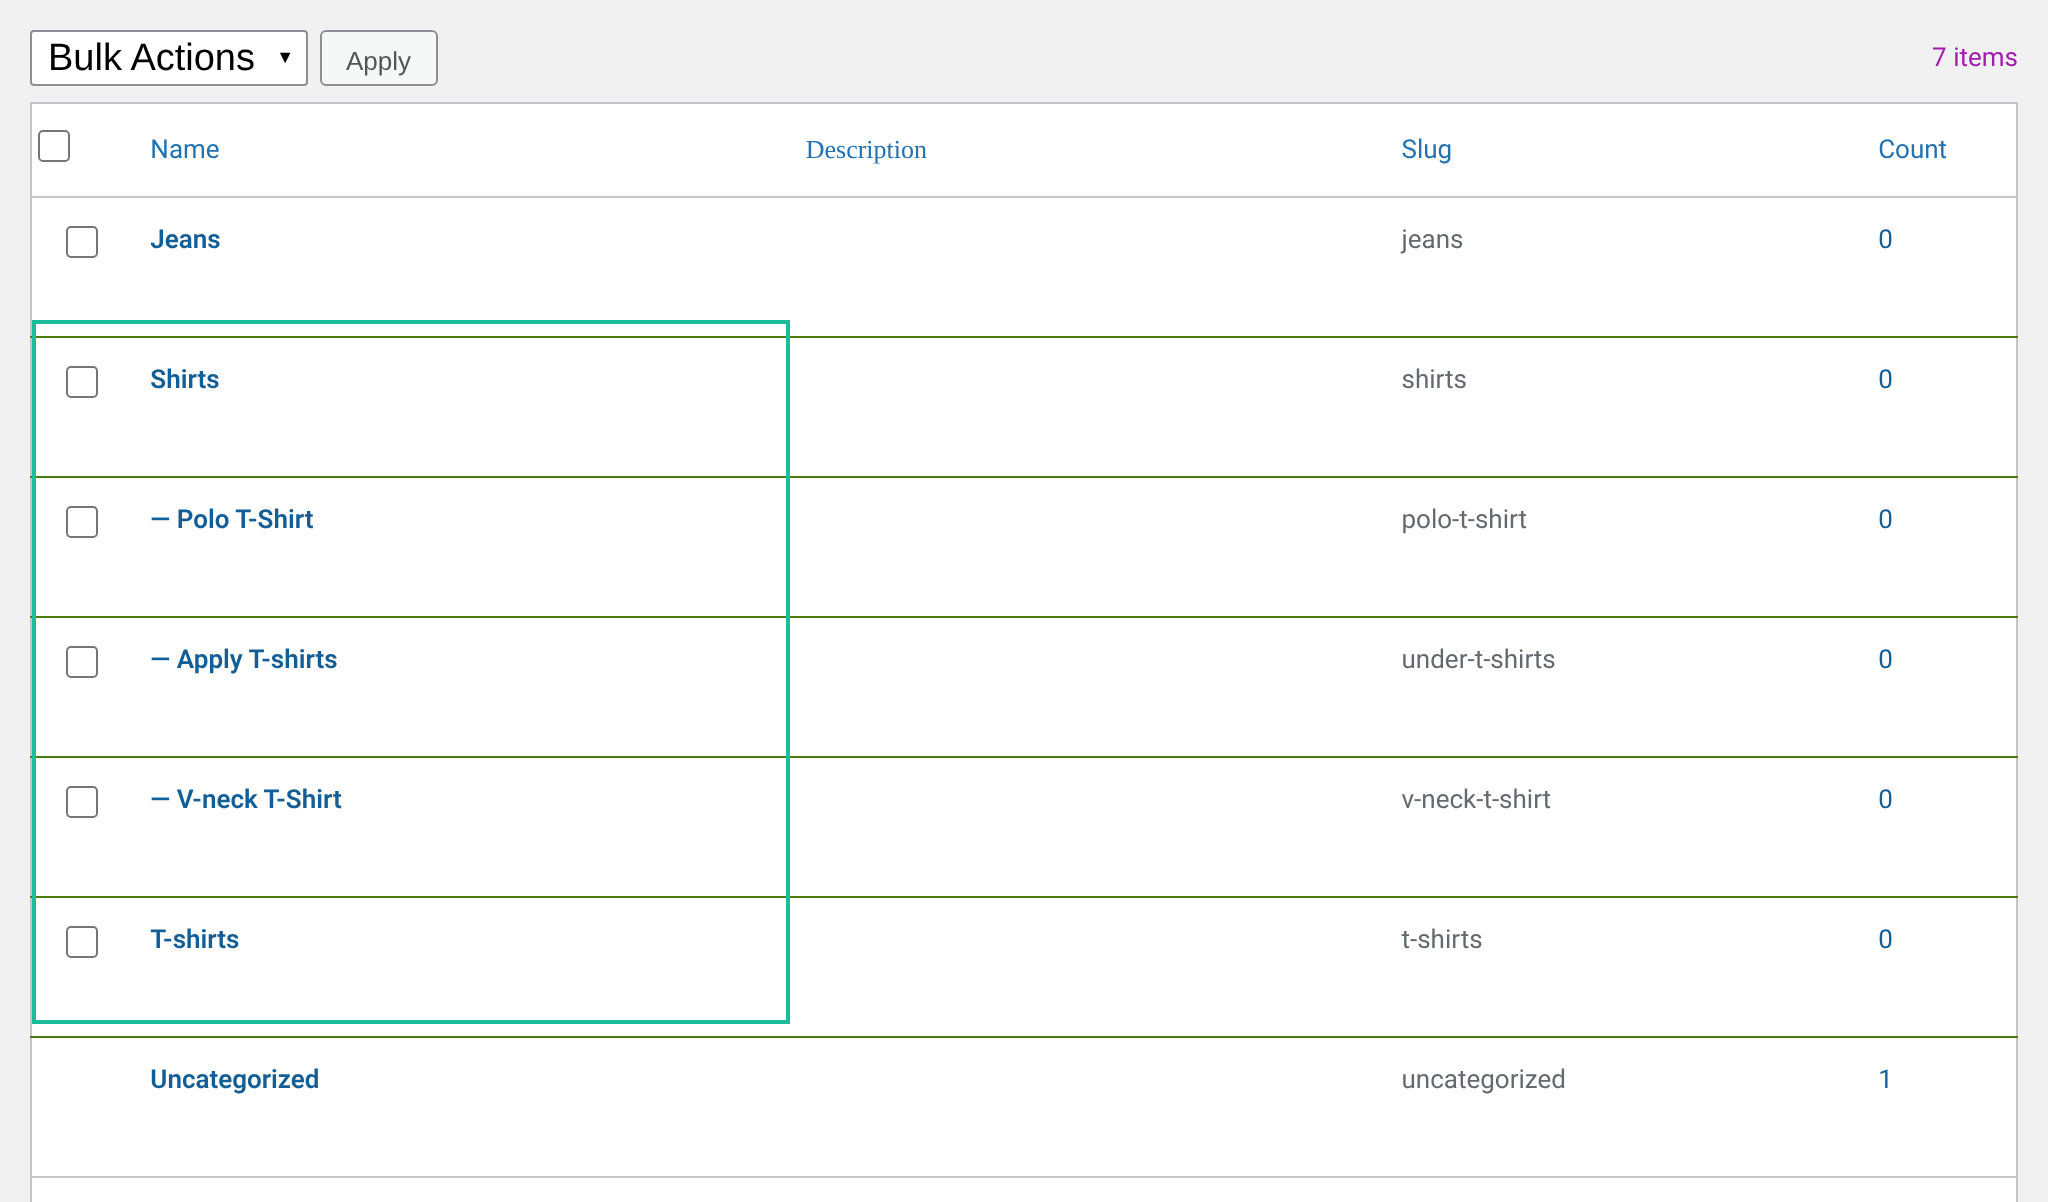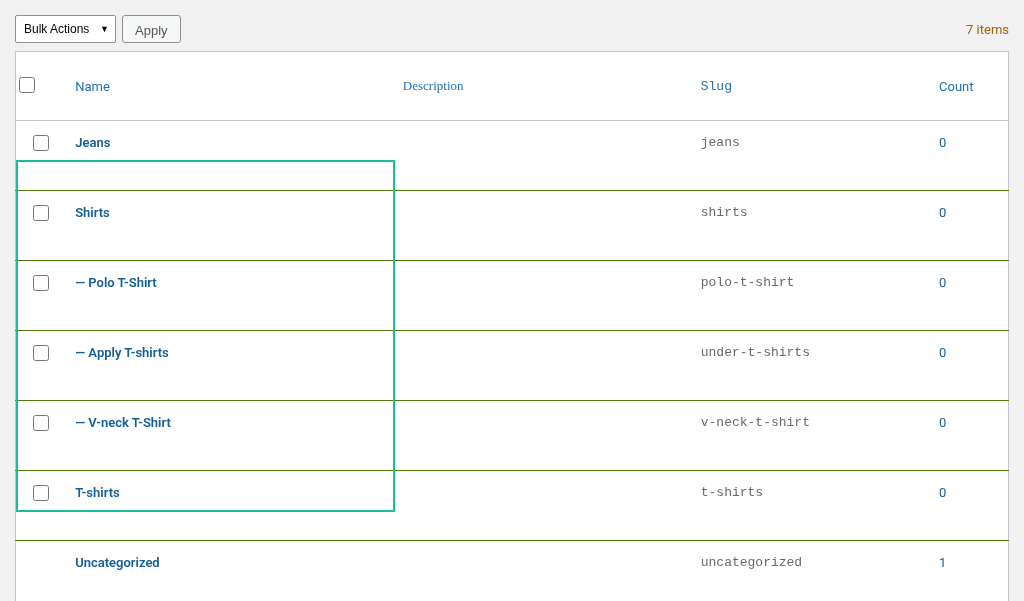--- a/index.html
+++ b/index.html
@@ -14,21 +14,21 @@
   display: flex;
   justify-content: space-between;
   align-items: center;
   padding: 5px 0 8px 0;
 }
 .actions {
   display: flex;
   gap: 6px;
 }
 select.bulk {
-  font-size: 12px;
+  font-size: 19px;
   padding: 3px 24px 3px 8px;
   border: 1px solid #8c8f94;
   border-radius: 2px;
   background: #fff;
   height: 28px;
   appearance: none;
   position: relative;
 }
 .select-wrap {
   position: relative;
@@ -48,33 +48,33 @@
   font-size: 13px;
   padding: 7px 12px;
   border: 1px solid #8c8f94;
   border-radius: 3px;
   background: #f6f7f7;
   color: #555;
   height: 28px;
   cursor: pointer;
 }
 .displaying-num {
-  color: #a16207;
+  color: #a21caf;
   font-size: 13px;
 }
 table.wp-list {
   width: 100%;
   border-collapse: collapse;
   background: #fff;
   border: 1px solid #c3c4c7;
   position: relative;
 }
 table.wp-list thead th, table.wp-list tfoot th {
   text-align: left;
-  padding: 26px 10px;
+  padding: 15px 10px;
   font-weight: 400;
   color: #2271b1;
   border-bottom: 1px solid #c3c4c7;
 }
 table.wp-list tfoot th {
   border-bottom: none;
   border-top: 1px solid #c3c4c7;
 }
 table.wp-list thead th a, table.wp-list tfoot th a {
   color: #2271b1;
@@ -99,21 +99,21 @@
 }
 input[type="checkbox"] {
   width: 16px;
   height: 16px;
   border: 1px solid #8c8f94;
   border-radius: 2px;
   cursor: pointer;
 }
 .col-name { width: 33%; }
 .col-desc { width: 30%; font-family: Liberation Serif, serif; }
-.col-slug { width: 24%; font-family: Liberation Mono, monospace; }
+.col-slug { width: 24%; }
 .col-count { width: 8%; text-align: left; }
 .row-title {
   color: #135e96;
   font-weight: 600;
   text-decoration: none;
   font-size: 13px;
 }
 .slug-text {
   color: #646970;
 }

